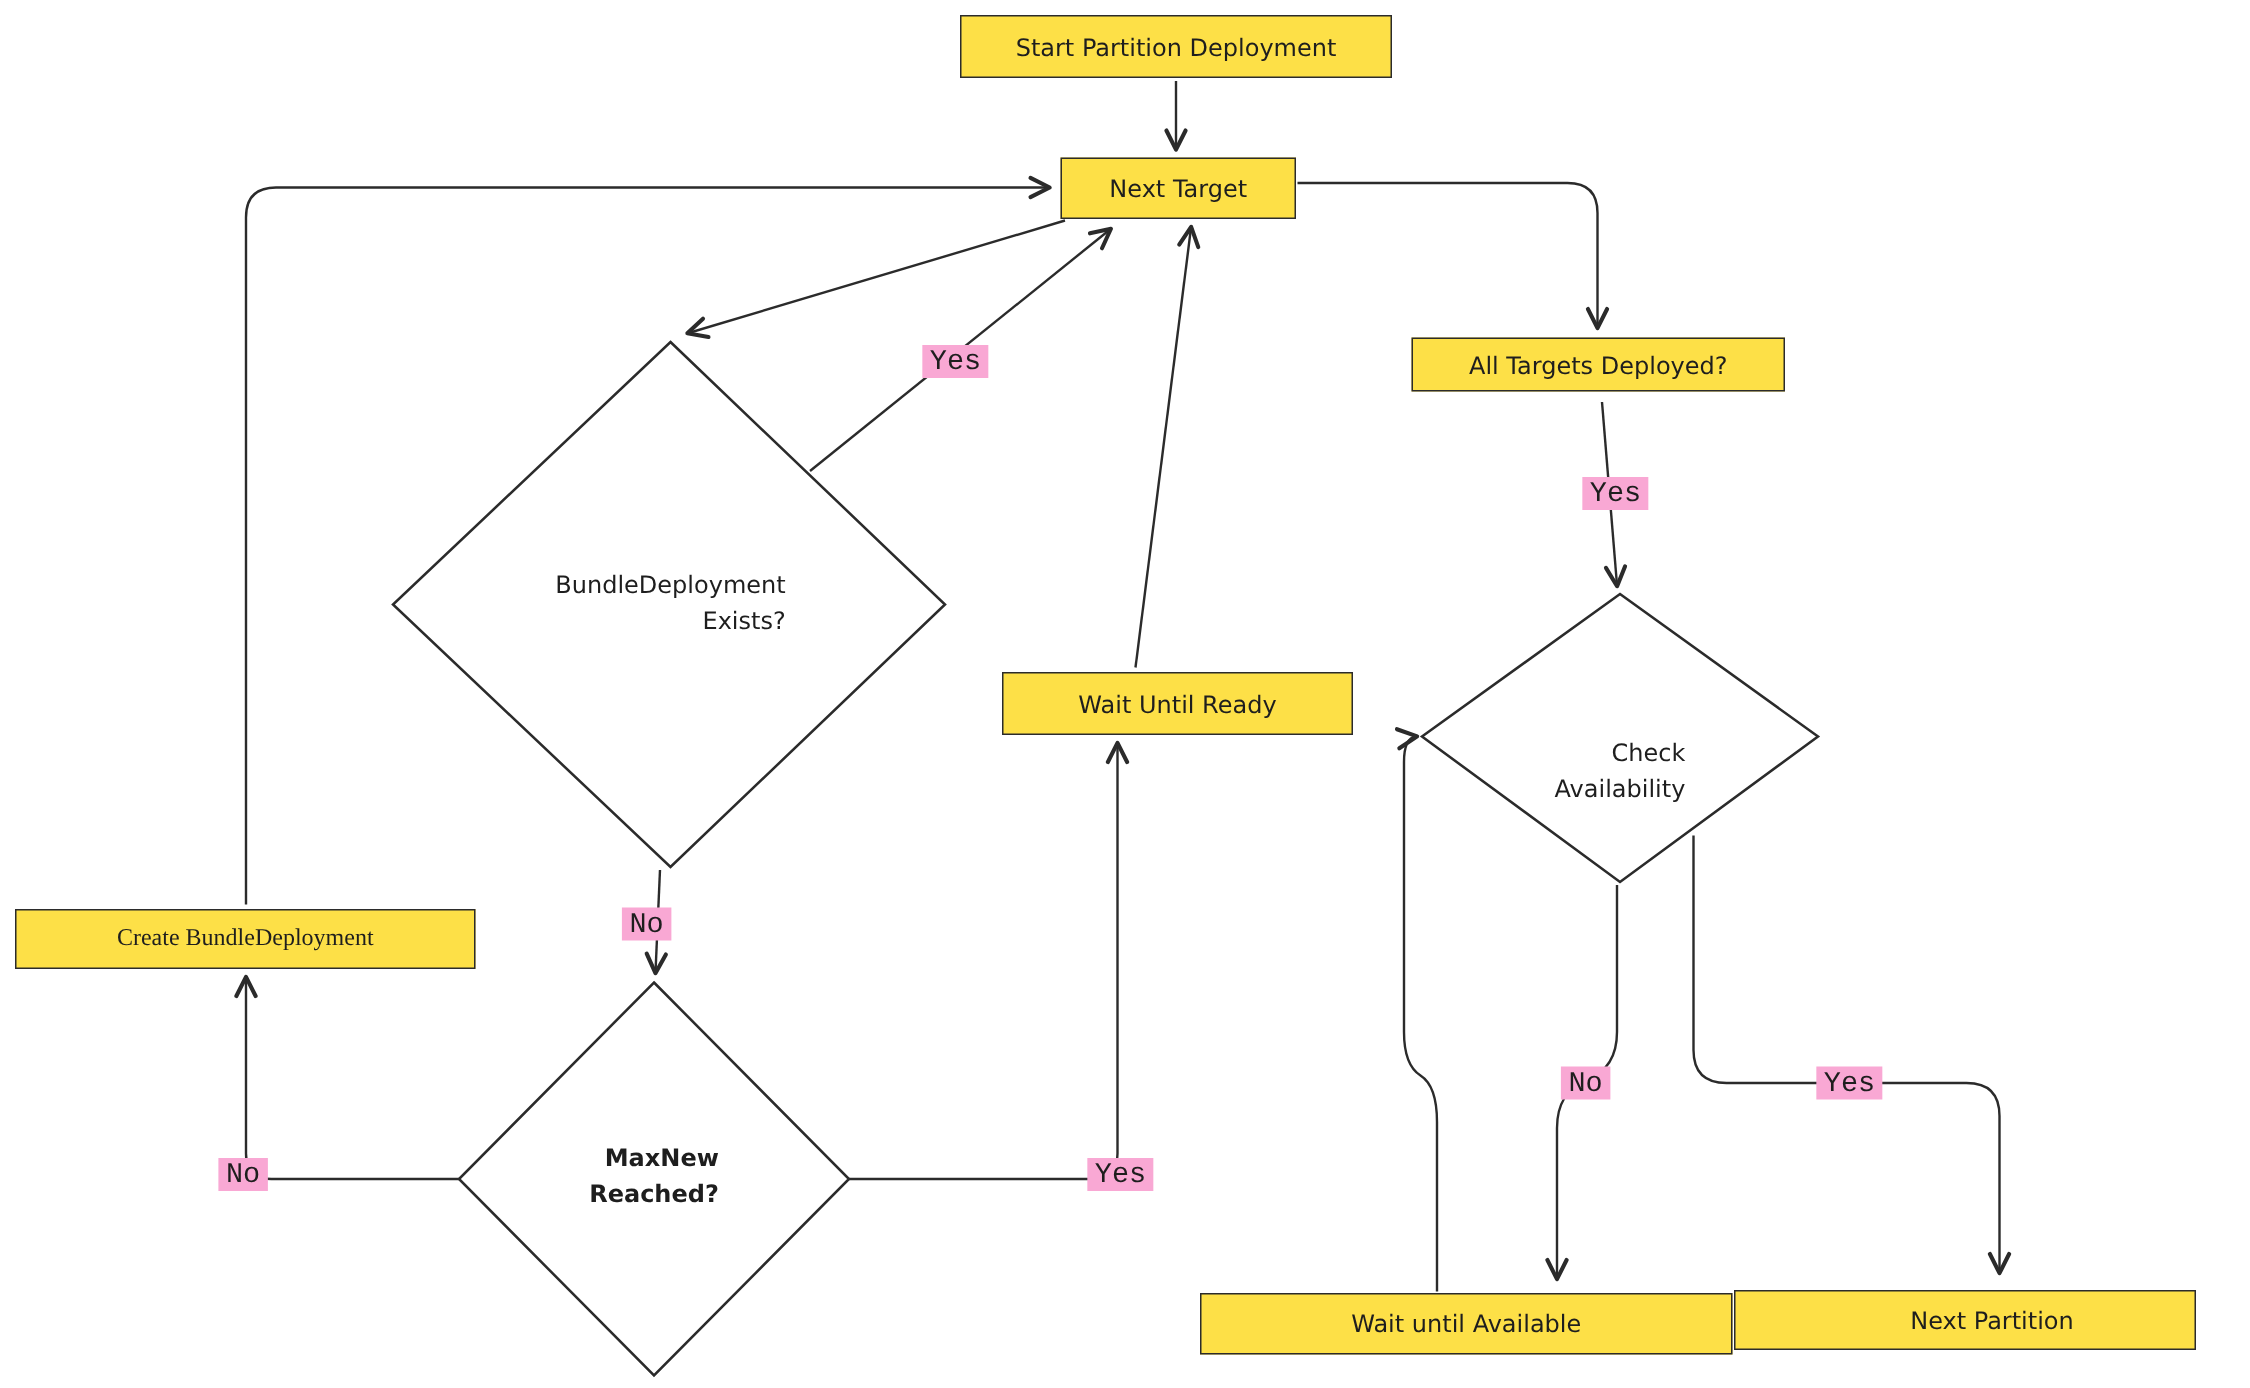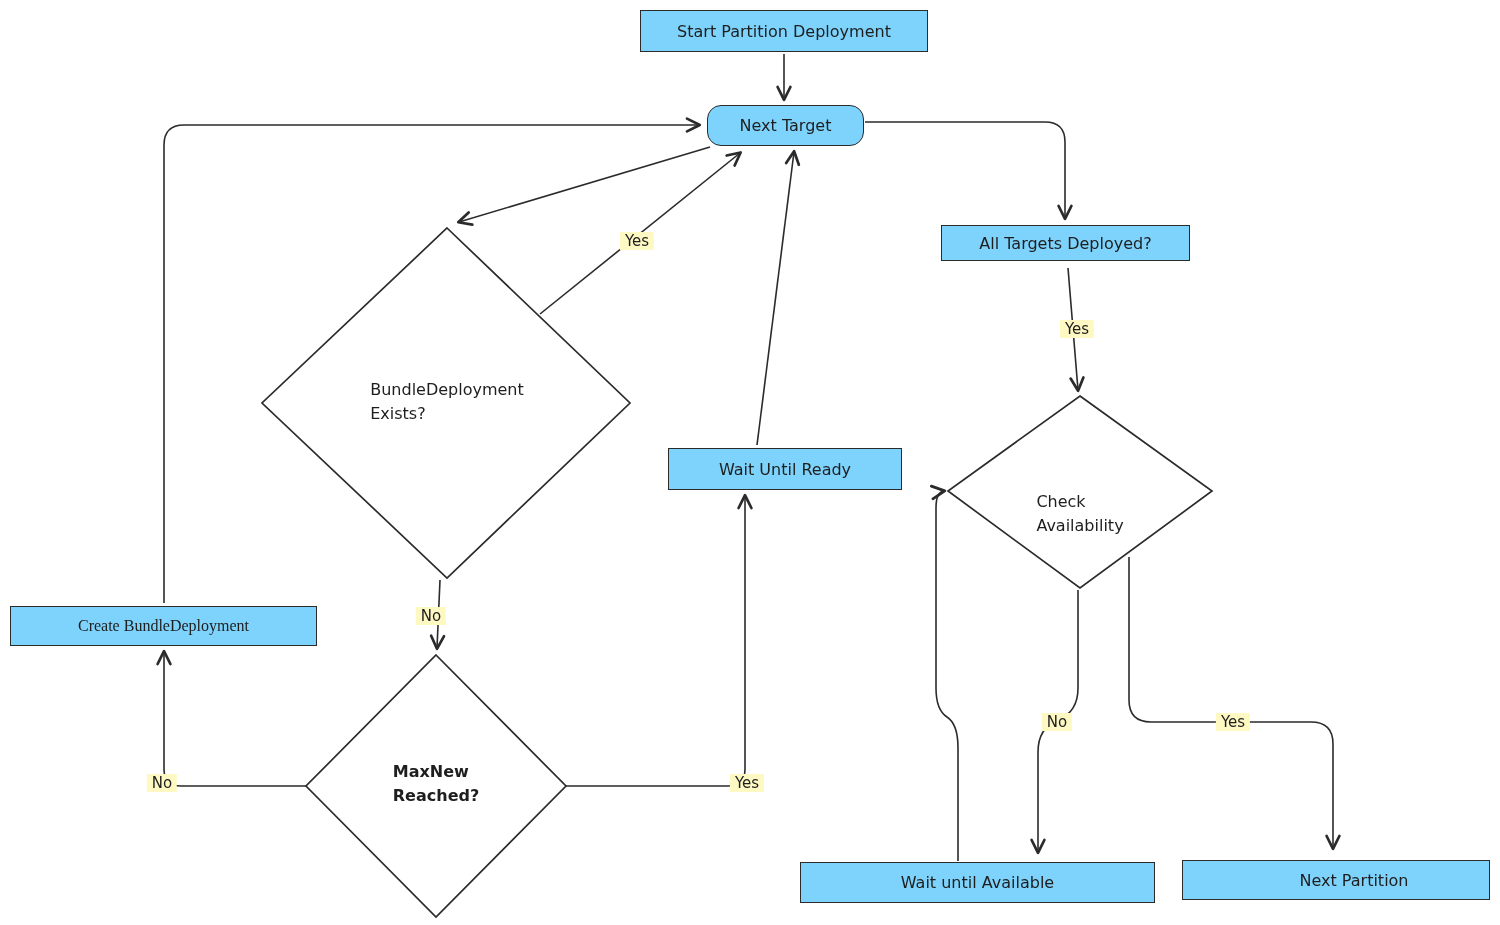--- a/index.html
+++ b/index.html
@@ -13,40 +13,41 @@
     color: #1e1e1e;
     overflow: hidden;
   }
   .layer { position: absolute; left: 0; top: 0; }
   .node-rect {
     position: absolute;
     display: flex;
     align-items: center;
     justify-content: center;
     border: 1.7px solid #2b2b2b;
-    background: #7dd3fc;
+    background: #fde047;
     font-size: 16px;
     text-align: left;
     white-space: nowrap;
   }
   .diamond-label {
     position: absolute;
     transform: translate(-50%, -50%);
-    text-align: left;
+    text-align: right;
     font-size: 16px;
     line-height: 1.5;
     white-space: pre-line;
   }
   .edge-label {
     position: absolute;
     transform: translate(-50%, -50%);
-    background: #fef9c3;
+    background: #f9a8d4;
     padding: 0 5px;
-    font-size: 15px;
+    font-size: 19px;
     white-space: nowrap;
+    font-family: Liberation Mono, monospace;
   }
 </style>
 </head>
 <body>
 
 <div class="canvas">
 
   <svg class="layer" width="1500" height="925" viewBox="0 0 1500 925">
     <defs>
       <marker id="arrow" viewBox="0 0 12 12" refX="9.5" refY="6" markerWidth="12" markerHeight="12" orient="auto-start-reverse">
@@ -68,31 +69,31 @@
     <path d="M 164 603 L 164 145 Q 164 125 184 125 L 699 125" fill="none" stroke="#2b2b2b" stroke-width="1.6" marker-end="url(#arrow)"></path>
     <path d="M 566 786 L 728 786 Q 745 786 745 769 L 745 496" fill="none" stroke="#2b2b2b" stroke-width="1.6" marker-end="url(#arrow)"></path>
     <path d="M 757 445 L 794 152" fill="none" stroke="#2b2b2b" stroke-width="1.6" marker-end="url(#arrow)"></path>
     <path d="M 1078 590 L 1078 688 Q 1078 712 1058 720 Q 1038 728 1038 752 L 1038 852" fill="none" stroke="#2b2b2b" stroke-width="1.6" marker-end="url(#arrow)"></path>
     <path d="M 958 861 L 958 748 Q 958 724 947 717 Q 936 710 936 688 L 936 508 Q 936 492 944 491" fill="none" stroke="#2b2b2b" stroke-width="1.6" marker-end="url(#arrow)"></path>
     <path d="M 1129 557 L 1129 700 Q 1129 722 1151 722 L 1311 722 Q 1333 722 1333 744 L 1333 848" fill="none" stroke="#2b2b2b" stroke-width="1.6" marker-end="url(#arrow)"></path>
   </svg>
 
   <div class="node-rect" style="left:640px; top:10px; width:288px; height:42px;">Start Partition Deployment</div>
 
-  <div class="node-rect" style="left:707px; top:105px; width:157px; height:41px;border-radius:14px;">Next Target</div>
+  <div class="node-rect" style="left:707px; top:105px; width:157px; height:41px;">Next Target</div>
 
   <div class="node-rect" style="left:941px; top:225px; width:249px; height:36px;">All Targets Deployed?</div>
 
   <div class="node-rect" style="left:668px; top:448px; width:234px; height:42px;">Wait Until Ready</div>
 
   <div class="node-rect" style="left:10px; top:606px; width:307px; height:40px;font-family:Liberation Serif, serif;">Create BundleDeployment</div>
 
   <div class="node-rect" style="left:800px; top:862px; width:355px; height:41px;">Wait until Available</div>
 
-  <div class="node-rect" style="left:1182px; top:860px; width:308px; height:40px;padding-left:36px;">Next Partition</div>
+  <div class="node-rect" style="left:1156px; top:860px; width:308px; height:40px;padding-left:36px;">Next Partition</div>
 
   <div class="diamond-label" style="left:447px; top:402px;">BundleDeployment
 Exists?</div>
 
   <div class="diamond-label" style="left:436px; top:784px;font-weight:bold;">MaxNew
 Reached?</div>
 
   <div class="diamond-label" style="left:1080px; top:514px;">Check
 Availability</div>
 

